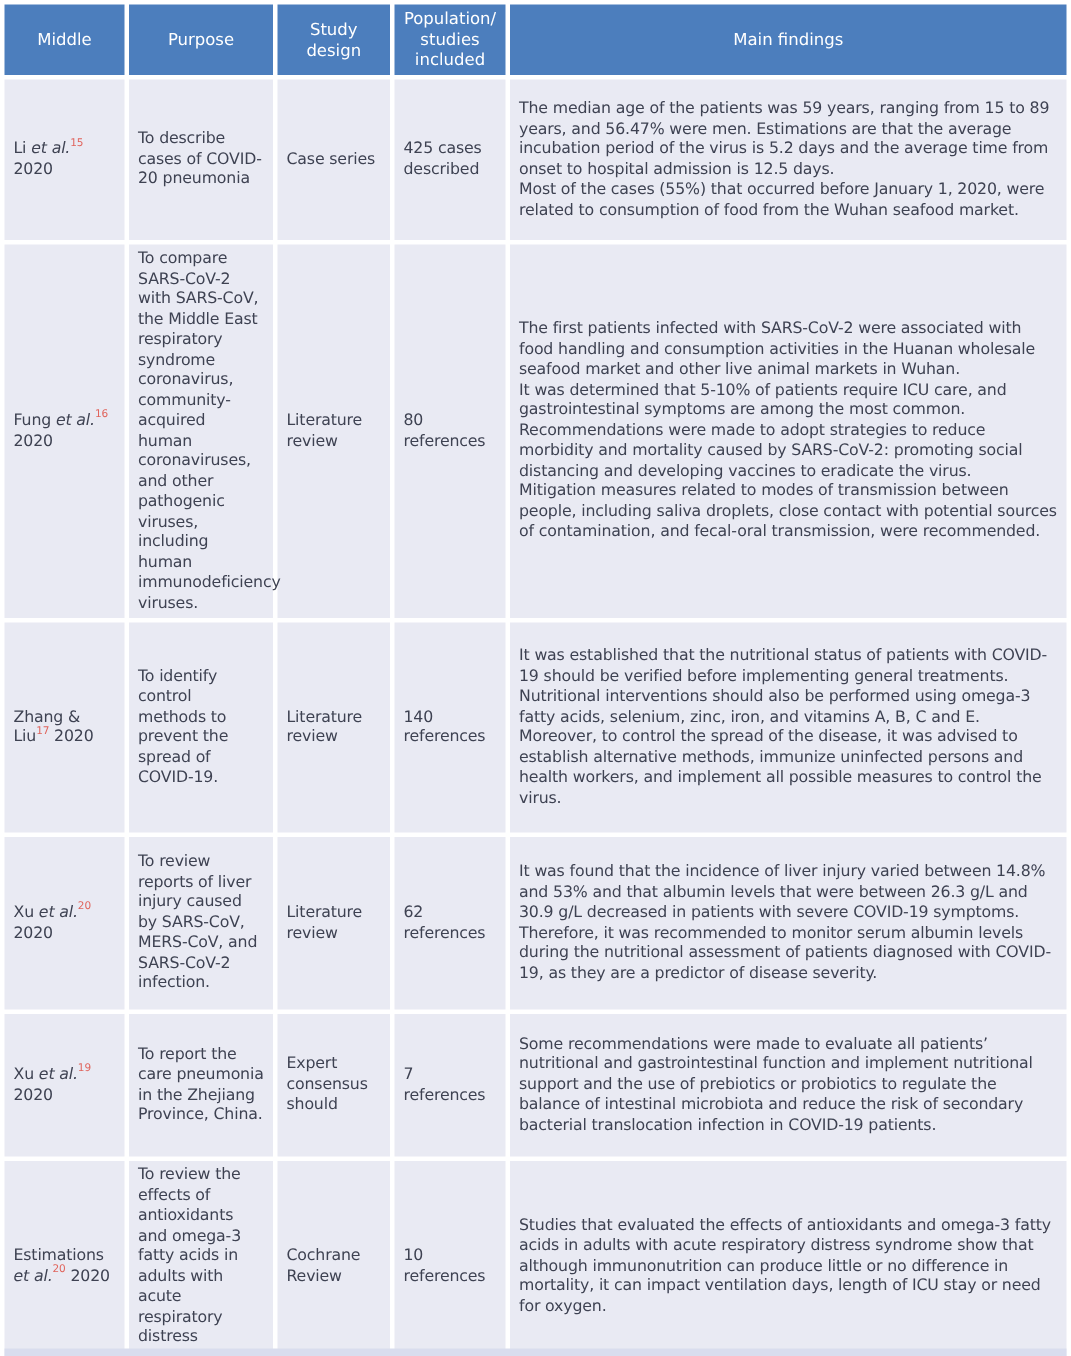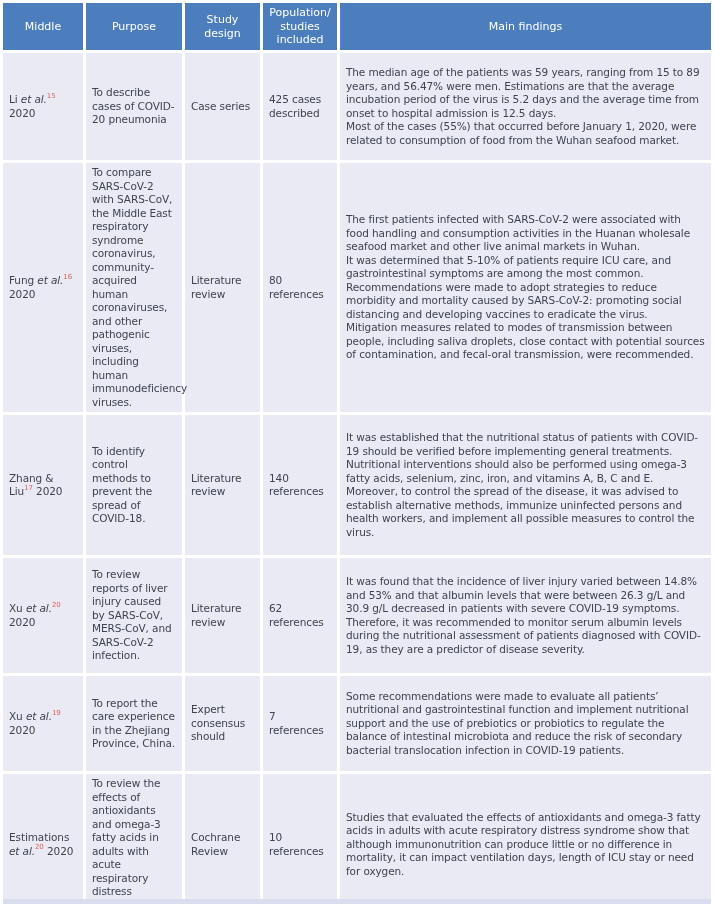--- a/index.html
+++ b/index.html
@@ -96,40 +96,40 @@
         <td>80 references</td>
         <td>
           <p>The first patients infected with SARS-CoV-2 were associated with food handling and consumption activities in the Huanan wholesale seafood market and other live animal markets in Wuhan.</p>
           <p>It was determined that 5-10% of patients require ICU care, and gastrointestinal symptoms are among the most common.</p>
           <p>Recommendations were made to adopt strategies to reduce morbidity and mortality caused by SARS-CoV-2: promoting social distancing and developing vaccines to eradicate the virus.</p>
           <p>Mitigation measures related to modes of transmission between people, including saliva droplets, close contact with potential sources of contamination, and fecal-oral transmission, were recommended.</p>
         </td>
       </tr>
       <tr style="height:140px">
         <td><span>Zhang &amp; Liu</span><em></em><sup class="ref">17</sup><span> 2020</span></td>
-        <td>To identify control methods to prevent the spread of COVID-18.</td>
+        <td>To identify control methods to prevent the spread of COVID-19.</td>
         <td>Literature review</td>
         <td>140 references</td>
         <td>
           <p>It was established that the nutritional status of patients with COVID-19 should be verified before implementing general treatments. Nutritional interventions should also be performed using omega-3 fatty acids, selenium, zinc, iron, and vitamins A, B, C and E.</p>
           <p>Moreover, to control the spread of the disease, it was advised to establish alternative methods, immunize uninfected persons and health workers, and implement all possible measures to control the virus.</p>
         </td>
       </tr>
       <tr style="height:115px">
         <td><span>Xu </span><em>et al.</em><sup class="ref">20</sup><span> 2020</span></td>
         <td>To review reports of liver injury caused by SARS-CoV, MERS-CoV, and SARS-CoV-2 infection.</td>
         <td>Literature review</td>
         <td>62 references</td>
         <td>
           <p>It was found that the incidence of liver injury varied between 14.8% and 53% and that albumin levels that were between 26.3 g/L and 30.9 g/L decreased in patients with severe COVID-19 symptoms. Therefore, it was recommended to monitor serum albumin levels during the nutritional assessment of patients diagnosed with COVID-19, as they are a predictor of disease severity.</p>
         </td>
       </tr>
       <tr style="height:95px">
         <td><span>Xu </span><em>et al.</em><sup class="ref">19</sup><span> 2020</span></td>
-        <td>To report the care experience in the Zhejiang Province, China.</td>
+        <td>To report the care pneumonia in the Zhejiang Province, China.</td>
         <td>Expert consensus should</td>
         <td>7 references</td>
         <td>
           <p>Some recommendations were made to evaluate all patients’ nutritional and gastrointestinal function and implement nutritional support and the use of prebiotics or probiotics to regulate the balance of intestinal microbiota and reduce the risk of secondary bacterial translocation infection in COVID-19 patients.</p>
         </td>
       </tr>
       <tr style="height:136px">
         <td><span>Estimations </span><em>et al.</em><sup class="ref">20</sup><span> 2020</span></td>
         <td>To review the effects of antioxidants and omega-3 fatty acids in adults with acute respiratory distress syndrome.</td>
         <td>Cochrane Review</td>

